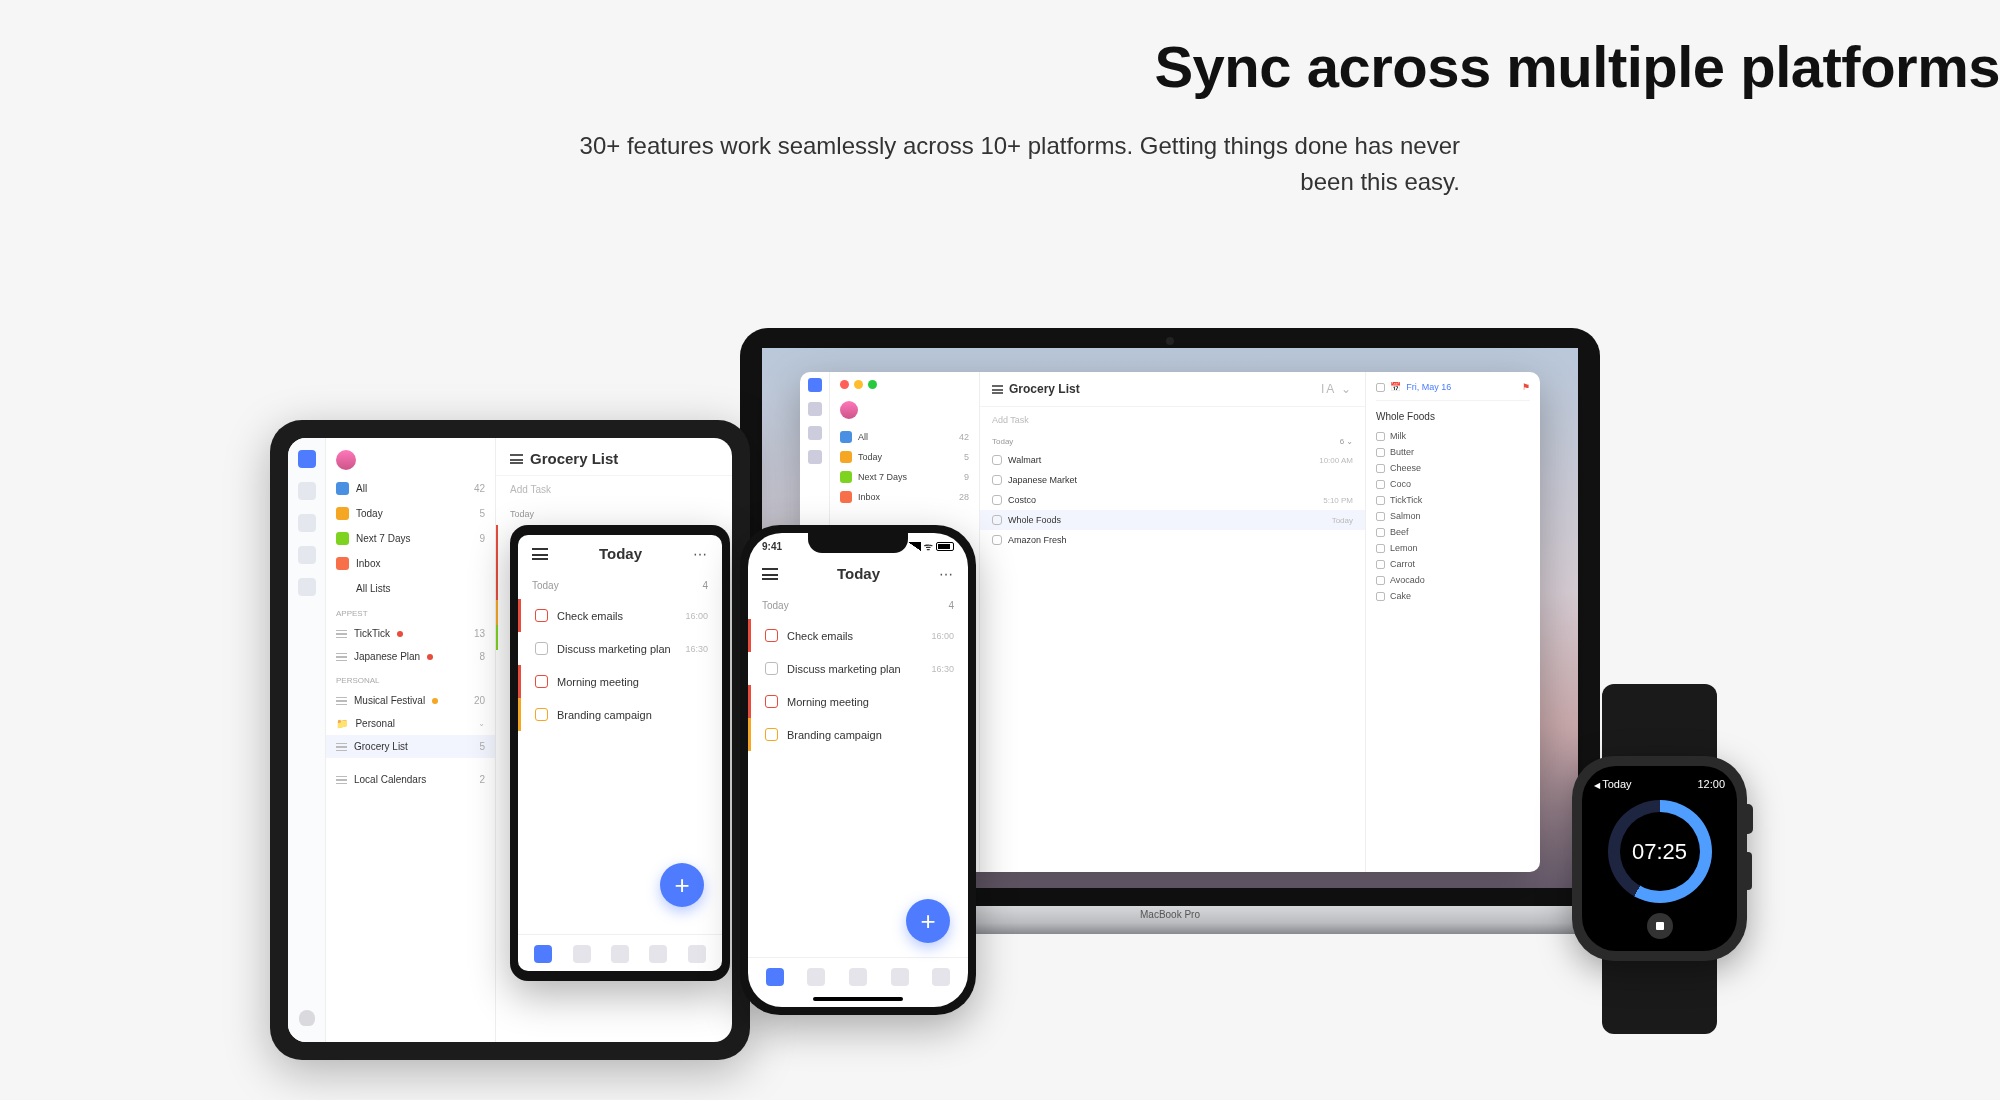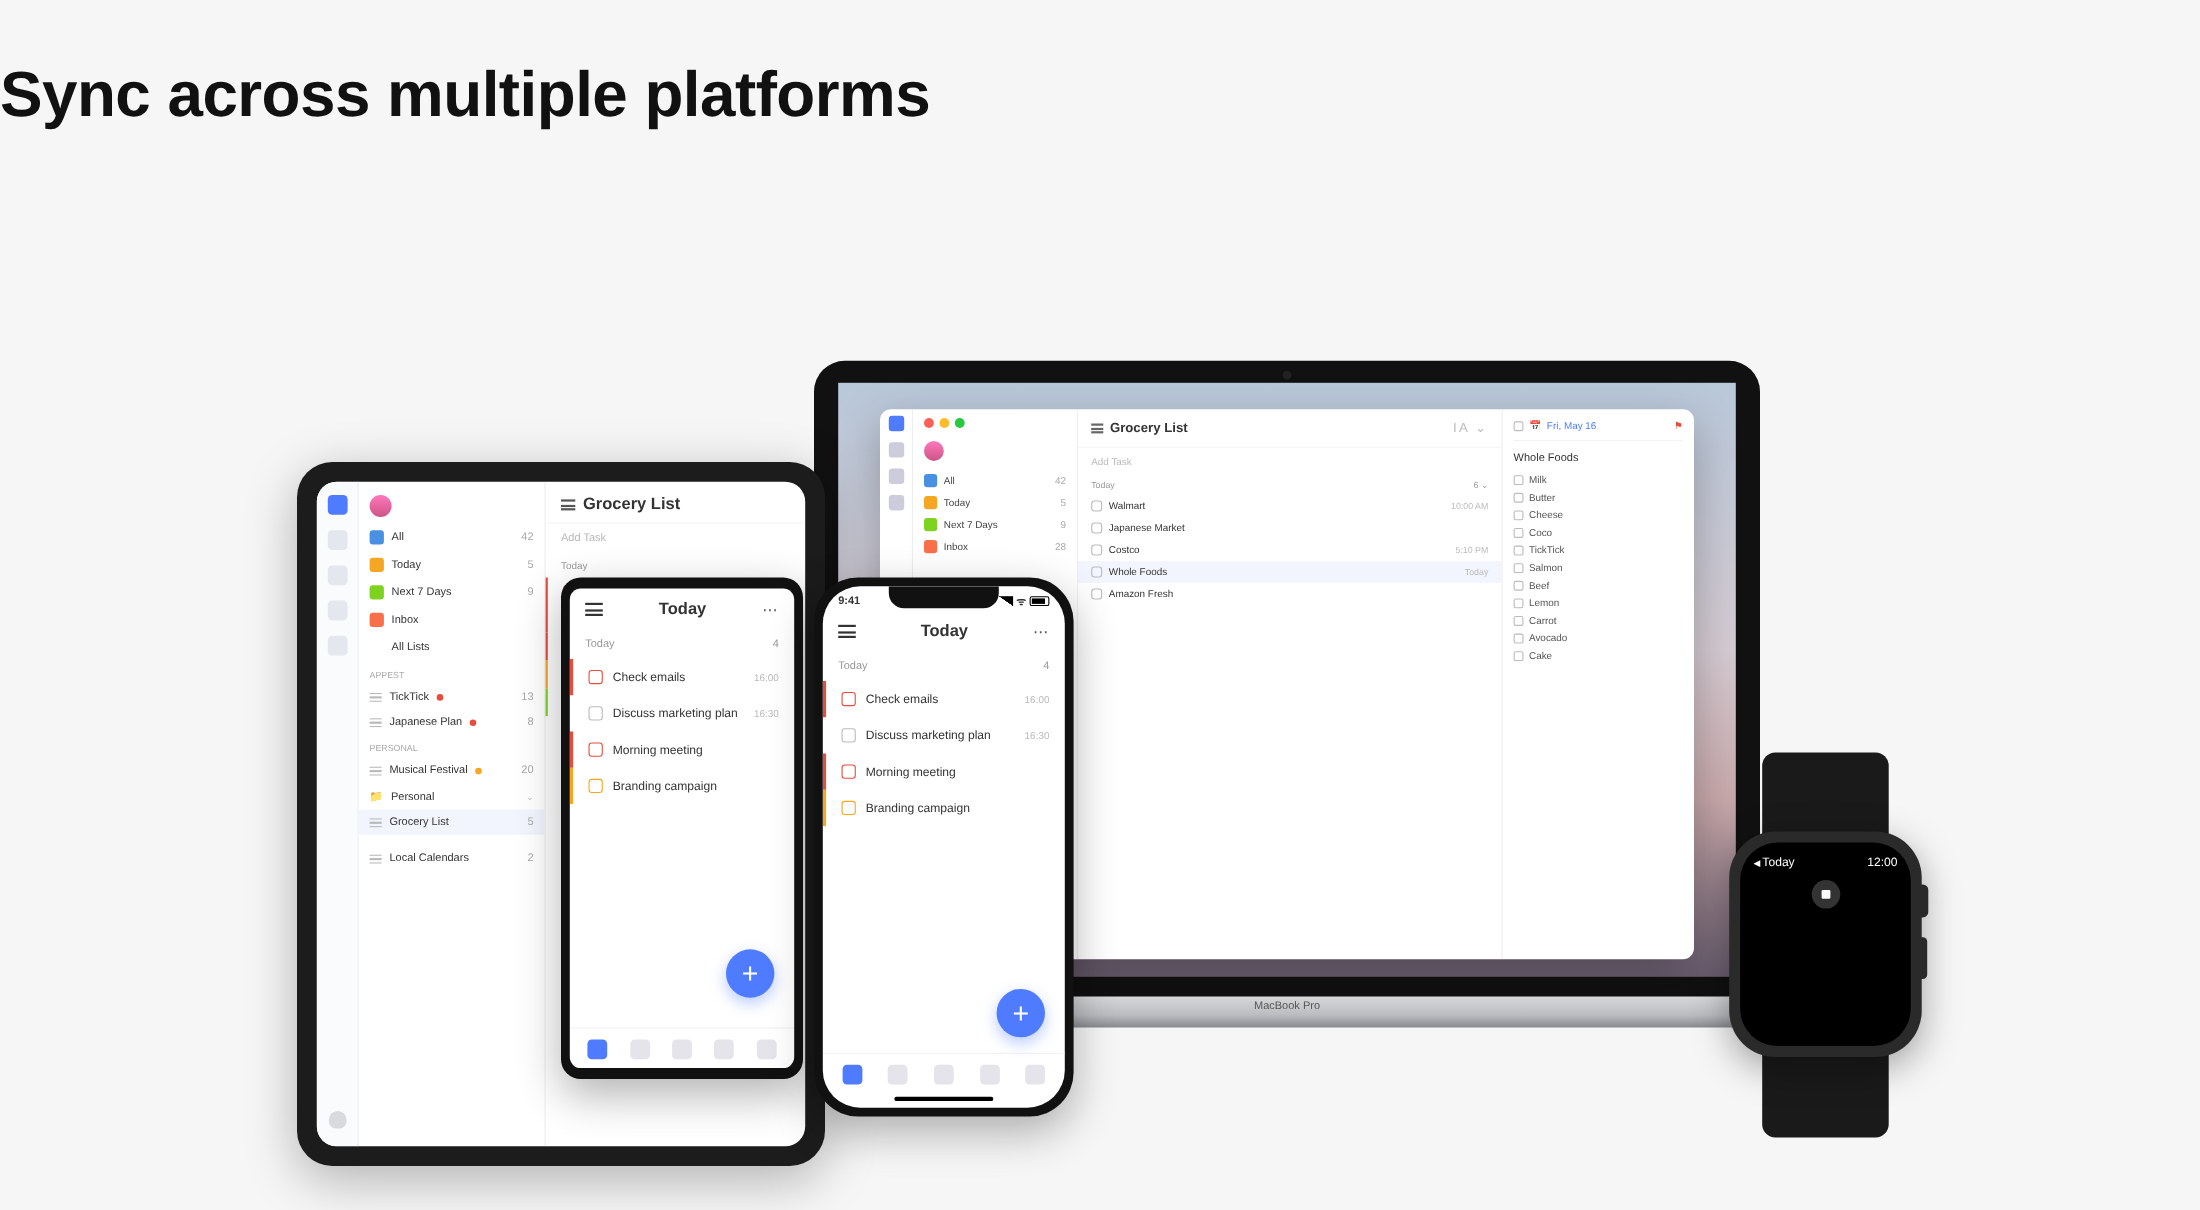--- a/index.html
+++ b/index.html
@@ -1,17 +1,17 @@
 <!DOCTYPE html>
 <html><head>
 <meta charset="utf-8">
 <style>
 *{margin:0;padding:0;box-sizing:border-box;font-family:-apple-system,BlinkMacSystemFont,"Segoe UI",Helvetica,Arial,sans-serif}
 body{width:2000px;height:1100px;background:#f6f6f6;position:relative;overflow:hidden}
-.hero{width:100%;text-align:left;padding-top:52px}
+.hero{width:100%;text-align:right;padding-top:33px}
 .hero h1{font-size:58px;font-weight:600;letter-spacing:-.5px;color:#111}
 .hero p{font-size:24px;color:#333;max-width:920px;margin:28px auto 0;line-height:1.5;font-weight:400}
 .stage{position:absolute;left:0;right:0;top:300px;bottom:0}
 
 
 .laptop{position:absolute;left:720px;top:28px;width:900px}
 .laptop-screen{width:860px;height:580px;margin:0 auto;background:#111;border-radius:28px 28px 0 0;padding:20px 22px;position:relative}
 .laptop-screen::before{content:'';position:absolute;top:9px;left:50%;width:8px;height:8px;border-radius:50%;background:#222;transform:translateX(-50%)}
 .laptop-body{width:900px;height:28px;background:linear-gradient(#d7d8da,#babcc0 60%,#888a8f);border-radius:0 0 24px 24px;margin-top:-2px;position:relative;text-align:center}
 .laptop-body::after{content:attr(data-label);position:absolute;top:3px;left:0;right:0;text-align:center;font-size:10px;color:#555}
@@ -124,20 +124,21 @@
 .watch-ring::after{content:'';position:absolute;inset:12px;border-radius:50%;background:#000}
 .watch-time{position:relative;z-index:2;font-size:22px;font-weight:500}
 .watch-btn{margin-top:10px;width:26px;height:26px;border-radius:50%;background:#333;display:flex;align-items:center;justify-content:center}
 .watch-btn::after{content:'';width:8px;height:8px;background:#fff;border-radius:1px}
 </style>
 </head>
 <body>
 
 <div class="hero">
   <h1>Sync across multiple platforms</h1>
+  <p>30+ features work seamlessly across 10+ platforms. Getting things done has never been this easy.</p>
 </div>
 
 <div class="stage">
 
   <div class="laptop">
     <div class="laptop-screen">
       <div class="mac-wall">
         <div class="mac-wnd">
           <div class="mac-rail">
             <span></span>
@@ -493,18 +494,21 @@
 
   <div class="watch-wrap">
     <div class="watch-strap strap-top"></div>
     <div class="watch-strap strap-bot"></div>
     <div class="watch">
       <div class="watch-scr">
         <div class="watch-hd">
           <span class="bk">Today</span>
           <span>12:00</span>
         </div>
+        <div class="watch-ring">
+          <span class="watch-time">07:25</span>
+        </div>
         <div class="watch-btn"></div>
       </div>
     </div>
   </div>
 
 </div>
 
 </body></html>

